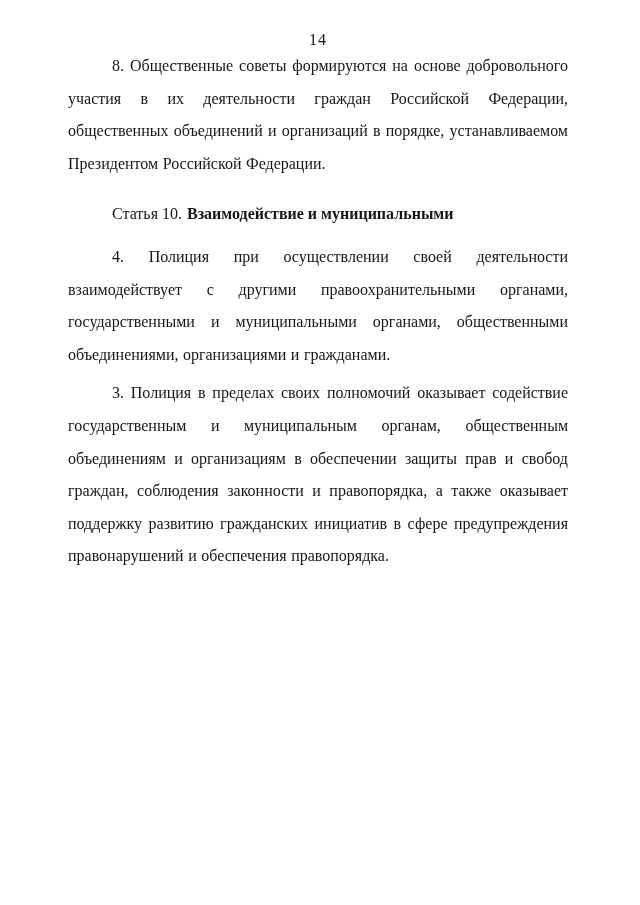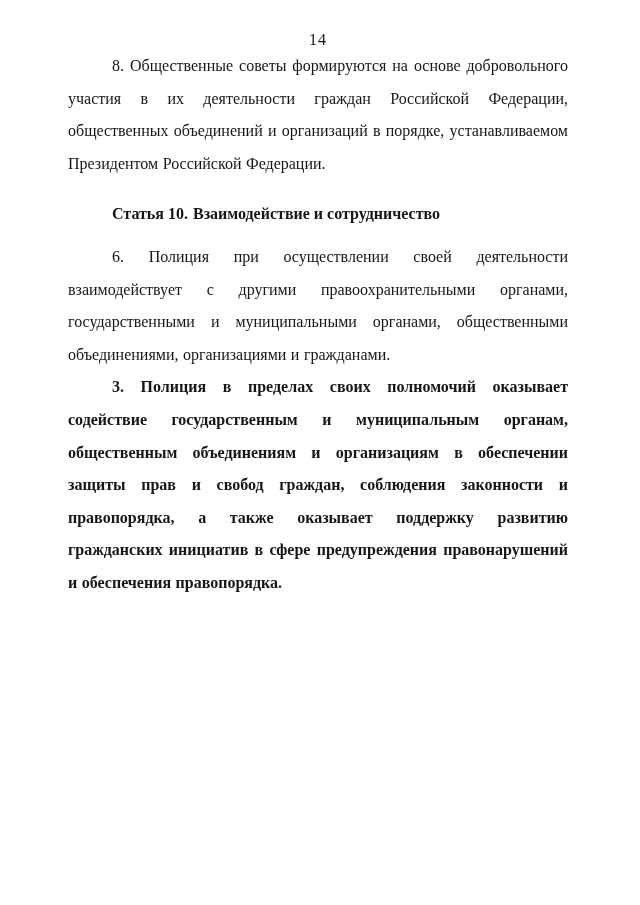--- a/index.html
+++ b/index.html
@@ -35,48 +35,48 @@
     font-size: 16px;
     line-height: 32.6px;
     text-align: justify;
     text-indent: 44px;
     word-spacing: 0.5px;
   }
 
   .para-8   { margin-top: 0; }
   .para-1   { margin-top: 10px; }
   .para-2   { margin-top: 4px;  }
-  .para-3   { margin-top: 0; font-weight: bold;  }
+  .para-3   { margin-top: 6px;  }
 
   .article-heading {
     margin-top: 18px;
     font-size: 16px;
     line-height: 32.6px;
     padding-left: 44px;
     text-align: left;
   }
 
   .article-heading .heading-prefix {
-    font-weight: bold;
+    font-weight: normal;
     margin-right: 5px;
   }
 
   .article-heading .heading-title {
     font-weight: bold;
   }
 </style>
 </head>
 <body>
 
 <div class="page">
 
   <div class="page-number">14</div>
 
   <p class="body-paragraph para-8">8. Общественные советы формируются на основе добровольного участия в их деятельности граждан Российской Федерации, общественных объединений и организаций в порядке, устанавливаемом Президентом Российской Федерации.</p>
 
-  <p class="article-heading"><span class="heading-prefix">Статья 10.</span><span class="heading-title">Взаимодействие и сотрудничество</span></p>
+  <p class="article-heading"><span class="heading-prefix">Статья 10.</span><span class="heading-title">Взаимодействие и муниципальными</span></p>
 
-  <p class="body-paragraph para-1">6. Полиция при осуществлении своей деятельности взаимодействует с другими правоохранительными органами, государственными и муниципальными органами, общественными объединениями, организациями и гражданами.</p>
+  <p class="body-paragraph para-1">4. Полиция при осуществлении своей деятельности взаимодействует с другими правоохранительными органами, государственными и муниципальными органами, общественными объединениями, организациями и гражданами.</p>
 
 
   <p class="body-paragraph para-3">3. Полиция в пределах своих полномочий оказывает содействие государственным и муниципальным органам, общественным объединениям и организациям в обеспечении защиты прав и свобод граждан, соблюдения законности и правопорядка, а также оказывает поддержку развитию гражданских инициатив в сфере предупреждения правонарушений и обеспечения правопорядка.</p>
 
 </div>
 
 </body></html>

